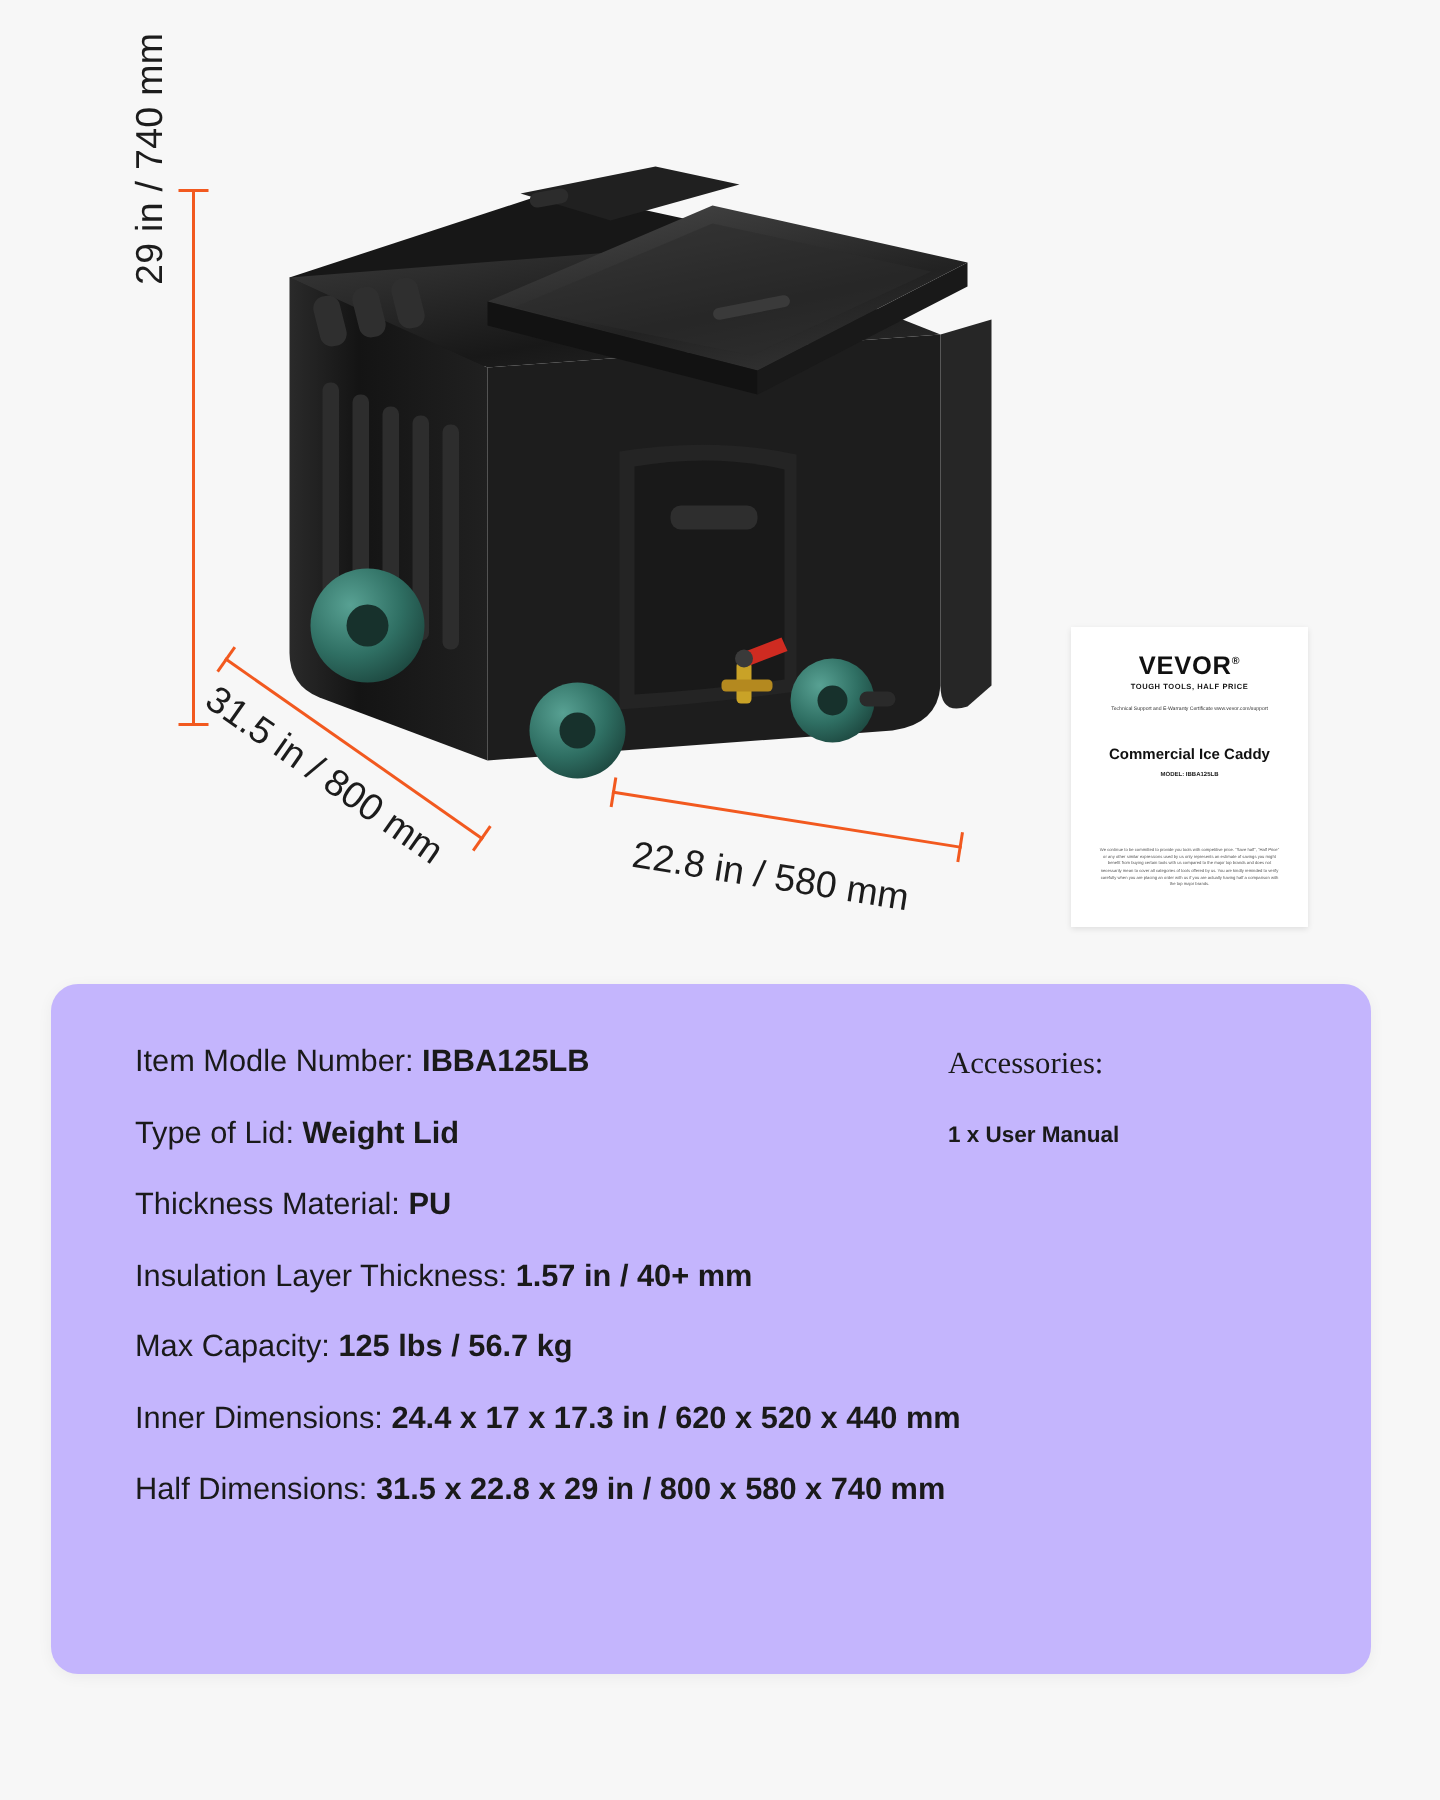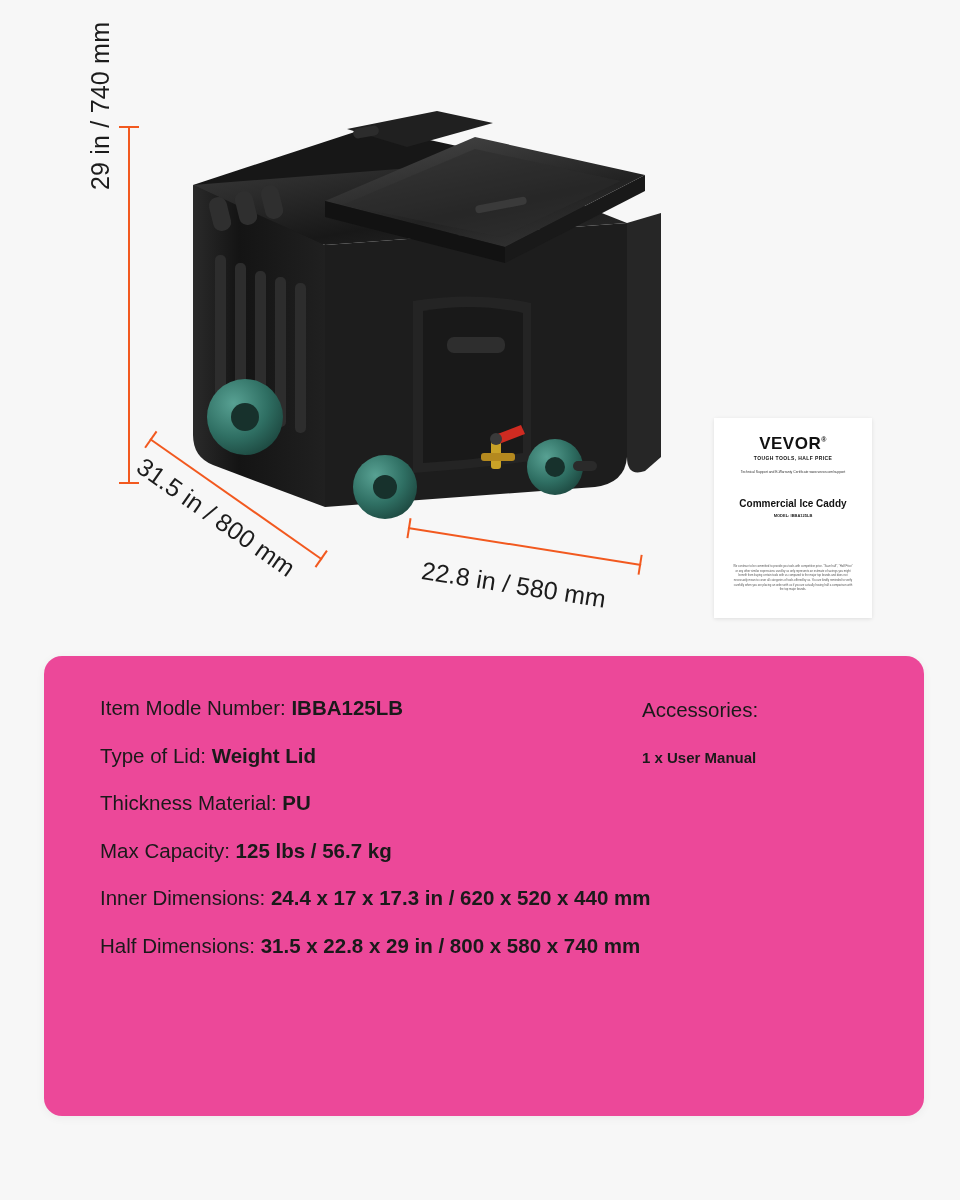--- a/index.html
+++ b/index.html
@@ -82,36 +82,36 @@
   }
   .manual-logo sup { font-size: 7px; vertical-align: super; }
   .manual-tag { font-size: 5px; font-weight: 700; color: #111; letter-spacing: .4px; margin-top: 1px; }
   .manual-sub { font-size: 3.4px; color: #333; margin-top: 9px; line-height: 1.5; }
   .manual-title { font-size: 10px; font-weight: 700; color: #111; margin-top: 23px; }
   .manual-model { font-size: 4px; color: #222; margin-top: 4px; font-weight: 700; }
   .manual-body { font-size: 2.8px; color: #555; line-height: 1.65; margin-top: 46px; padding: 0 6px; }
 
   
   .card {
-    position: absolute; left: 44px; top: 656px;
+    position: absolute; left: 34px; top: 656px;
     width: 880px; height: 460px;
-    background: #ec4899; border-radius: 18px;
+    background: #c4b5fd; border-radius: 18px;
     box-shadow: 0 2px 10px rgba(0,0,0,.05);
     padding: 42px 56px;
   }
   .spec-grid { display: flex; }
   .spec-left { width: 500px; }
   .spec-right { flex: 1; padding-left: 42px; }
   .spec-row {
     font-size: 20.5px; color: #1a1a1a; line-height: 1.0;
     margin-bottom: 27px; white-space: nowrap;
   }
   .spec-row .k { font-weight: 400; }
   .spec-row .v { font-weight: 700; }
-  .acc-head { font-size: 20.5px; color: #1a1a1a; margin-bottom: 27px; }
+  .acc-head { font-size: 20.5px; color: #1a1a1a; margin-bottom: 27px; font-family: Liberation Serif, serif; }
   .acc-item { font-size: 15px; font-weight: 700; color: #1a1a1a; }
 </style>
 </head>
 <body>
 
 <div class="page">
 
   <div class="hero">
 
     <div class="product">
@@ -229,20 +229,24 @@
         </div>
         <div class="spec-row">
           <span class="k">Type of Lid:</span>
           <span class="v">Weight Lid</span>
         </div>
         <div class="spec-row">
           <span class="k">Thickness Material:</span>
           <span class="v">PU</span>
         </div>
         <div class="spec-row">
+          <span class="k">Insulation Layer Thickness:</span>
+          <span class="v">1.57 in / 40+ mm</span>
+        </div>
+        <div class="spec-row">
           <span class="k">Max Capacity:</span>
           <span class="v">125 lbs / 56.7 kg</span>
         </div>
         <div class="spec-row">
           <span class="k">Inner Dimensions:</span>
           <span class="v">24.4 x 17 x 17.3 in / 620 x 520 x 440 mm</span>
         </div>
         <div class="spec-row">
           <span class="k">Half Dimensions:</span>
           <span class="v">31.5 x 22.8 x 29 in / 800 x 580 x 740 mm</span>

